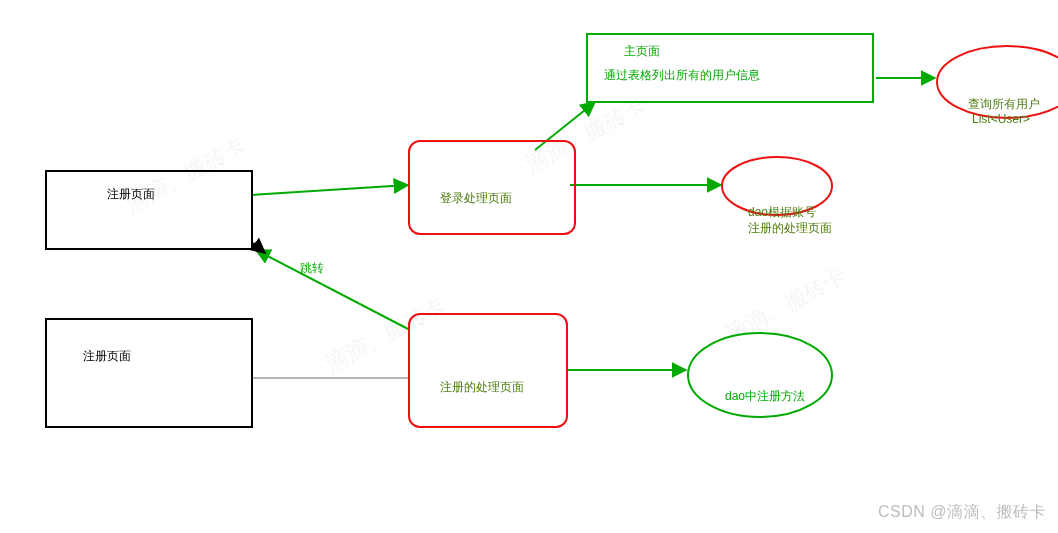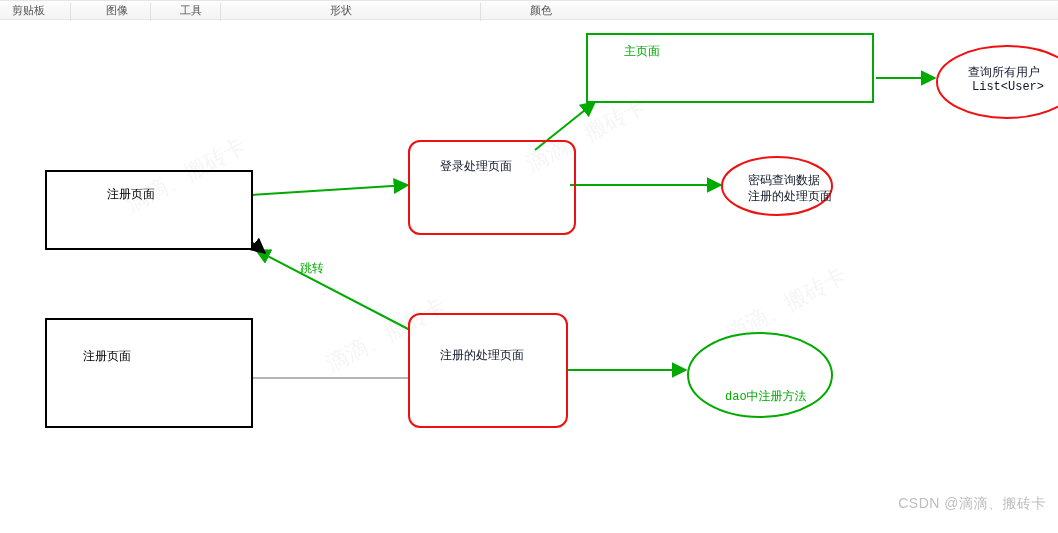--- a/index.html
+++ b/index.html
@@ -7,50 +7,39 @@
   .toolbar { position:absolute; top:0; left:0; right:0; height:18px;
              background:linear-gradient(#fdfdfd,#f3f3f3); border-top:1px solid #e6e6e6;
              border-bottom:1px solid #e6e6e6; font-size:11px; color:#555; }
   .toolbar span { position:absolute; top:2px; }
   .tb-sep { position:absolute; top:0; width:1px; height:18px; background:#e0e0e0; }
 
   .box { position:absolute; box-sizing:border-box; }
   .black-rect { border:2px solid #000; }
   .red-round  { border:2px solid #e11; border-radius:12px; }
   .green-rect { border:2px solid #0a0; }
-  .label { position:absolute; white-space:nowrap;font-family:Liberation Mono, monospace; }
-  .red-text { color:#0f172a; }
+  .label { position:absolute; white-space:nowrap; }
+  .red-text { color:#4d7c0f;margin-top:32px; }
   .green-text { color:#0a0; }
   .black-text { color:#000; }
 
   svg.arrows { position:absolute; top:0; left:0; width:1058px; height:533px; pointer-events:none; }
 
-  .watermark { position:absolute; right:12px; bottom:20px; color:#bdbdbd; font-size:14px;
+  .watermark { position:absolute; right:12px; bottom:10px; color:#bdbdbd; font-size:16px;
                font-family:Arial,"Microsoft YaHei",sans-serif; letter-spacing:0.5px; }
 
   .diagonal-wm { position:absolute; color:rgba(200,200,200,0.18); font-size:22px;
                  transform:rotate(-28deg); pointer-events:none; white-space:nowrap;
                  font-family:Arial,"Microsoft YaHei",sans-serif; }
 </style>
 </head>
 <body>
 
 <div class="viewport">
 
-  <div class="toolbar">
-    <span style="left:12px">剪贴板</span>
-    <span class="tb-sep" style="left:70px"></span>
-    <span style="left:106px">图像</span>
-    <span class="tb-sep" style="left:150px"></span>
-    <span style="left:180px">工具</span>
-    <span class="tb-sep" style="left:220px"></span>
-    <span style="left:330px">形状</span>
-    <span class="tb-sep" style="left:480px"></span>
-    <span style="left:530px">颜色</span>
-  </div>
 
   <div class="diagonal-wm" style="left:120px; top:160px">滴滴、搬砖卡</div>
   <div class="diagonal-wm" style="left:520px; top:120px">滴滴、搬砖卡</div>
   <div class="diagonal-wm" style="left:320px; top:320px">滴滴、搬砖卡</div>
   <div class="diagonal-wm" style="left:720px; top:290px">滴滴、搬砖卡</div>
 
   <svg class="arrows">
     <defs>
       <marker id="arr-green" viewBox="0 0 10 10" refX="9" refY="5" markerWidth="8" markerHeight="8" orient="auto-start-reverse">
         <path d="M0,0 L10,5 L0,10 Z" fill="#0a0"></path>
@@ -88,26 +77,27 @@
   <div class="box red-round" style="left:408px; top:140px; width:168px; height:95px;">
     <div class="label red-text" style="left:30px; top:16px;">登录处理页面</div>
   </div>
 
   <div class="box red-round" style="left:408px; top:313px; width:160px; height:115px;">
     <div class="label red-text" style="left:30px; top:32px;">注册的处理页面</div>
   </div>
 
   <div class="box green-rect" style="left:586px; top:33px; width:288px; height:70px;">
     <div class="label green-text" style="left:36px; top:8px;">主页面</div>
+    <div class="label green-text" style="left:16px; top:32px;">通过表格列出所有的用户信息</div>
   </div>
 
   <svg style="position:absolute; left:720px; top:155px; width:115px; height:62px;">
     <ellipse cx="57" cy="31" rx="55" ry="29" fill="none" stroke="#e11" stroke-width="2"></ellipse>
   </svg>
-  <div class="label red-text" style="left:748px; top:172px;">密码查询数据</div>
+  <div class="label red-text" style="left:748px; top:172px;">dao根据账号</div>
   <div class="label red-text" style="left:748px; top:188px;">注册的处理页面</div>
 
   <svg style="position:absolute; left:685px; top:330px; width:150px; height:90px;">
     <ellipse cx="75" cy="45" rx="72" ry="42" fill="none" stroke="#0a0" stroke-width="2"></ellipse>
   </svg>
   <div class="label green-text" style="left:725px; top:388px;">dao中注册方法</div>
 
   <svg style="position:absolute; left:932px; top:42px; width:140px; height:80px;">
     <ellipse cx="75" cy="40" rx="70" ry="36" fill="none" stroke="#e11" stroke-width="2"></ellipse>
   </svg>

